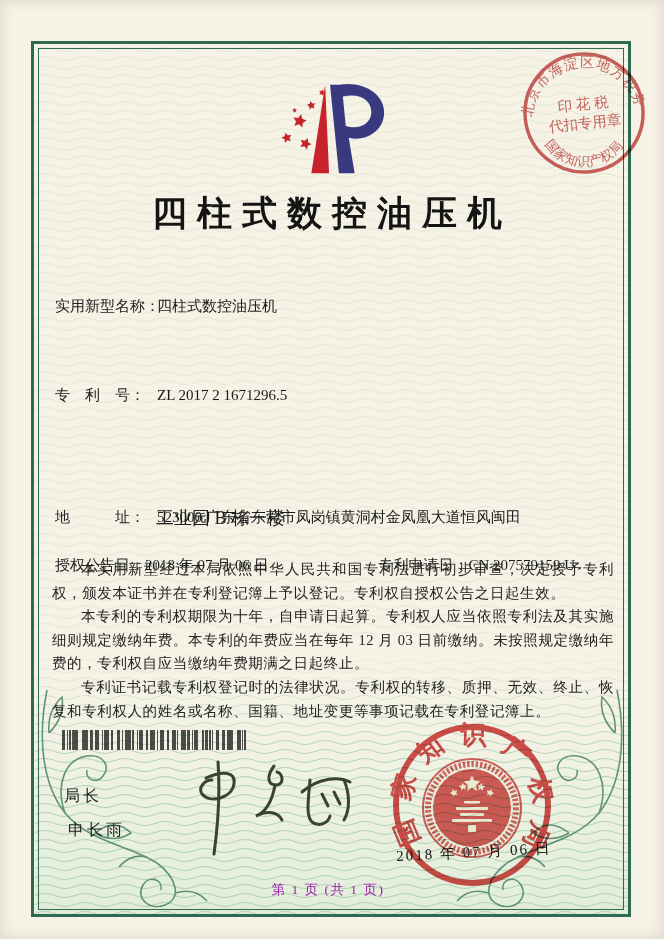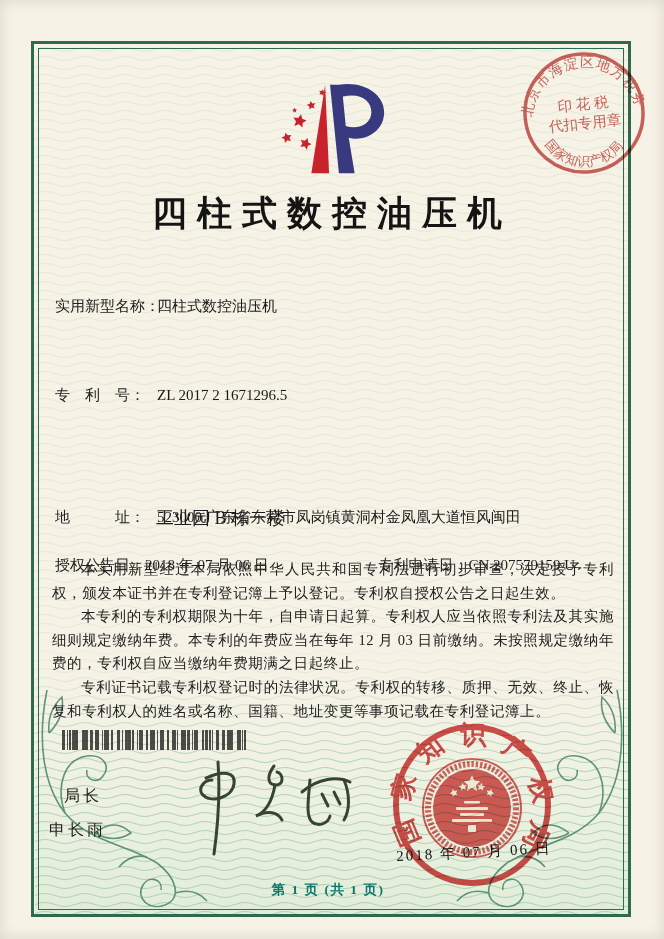--- a/index.html
+++ b/index.html
@@ -23,26 +23,26 @@
   .grant-right{position:absolute; left:316px; top:0;}
   .paras{left:52px; top:558px; width:562px; z-index:2;}
   .paras p{margin:0; text-indent:2em; font-size:14.5px; line-height:23.6px; letter-spacing:.6px; text-align:justify; color:#222;}
   .barcode{left:62px; top:730px; width:185px; height:20px; z-index:2; opacity:.8;
     background:
       repeating-linear-gradient(90deg,#222 0 2px,transparent 2px 7px),
       repeating-linear-gradient(90deg,#222 0 3px,transparent 3px 11px),
       repeating-linear-gradient(90deg,#2a2a2a 0 1px,transparent 1px 5px);
   }
   .sig-title{left:64px; top:786px; font-size:16px; letter-spacing:3px; z-index:2;}
-  .sig-name{left:49px; top:820px; font-size:16px; letter-spacing:3px; z-index:2;}
+  .sig-name{left:68px; top:820px; font-size:16px; letter-spacing:3px; z-index:2;}
   .sig-svg{left:178px; top:750px; z-index:2;}
   .tax-seal{left:519px; top:48px; z-index:3; mix-blend-mode:multiply;}
   .office-seal{left:389px; top:721px; z-index:3; mix-blend-mode:multiply;}
   .seal-date{left:384px; top:843px; width:180px; text-align:center; font-size:15px; letter-spacing:2px; color:#141414; z-index:4; transform:rotate(-3deg);}
-  .footer{left:0; top:881px; width:656px; text-align:center; font-size:13.5px; letter-spacing:1.5px; color:#0f766e; z-index:2;font-weight:bold;}
+  .footer{left:0; top:881px; width:656px; text-align:center; font-size:13.5px; letter-spacing:1.5px; color:#a21caf; z-index:2;}
   .logo-svg{left:274px; top:80px; z-index:2;}
 </style>
 </head>
 <body>
 
 <div class="page">
 
   <svg class="bg-art" width="594" height="872">
     <defs>
       <pattern id="wv" width="40" height="9" patternUnits="userSpaceOnUse">

